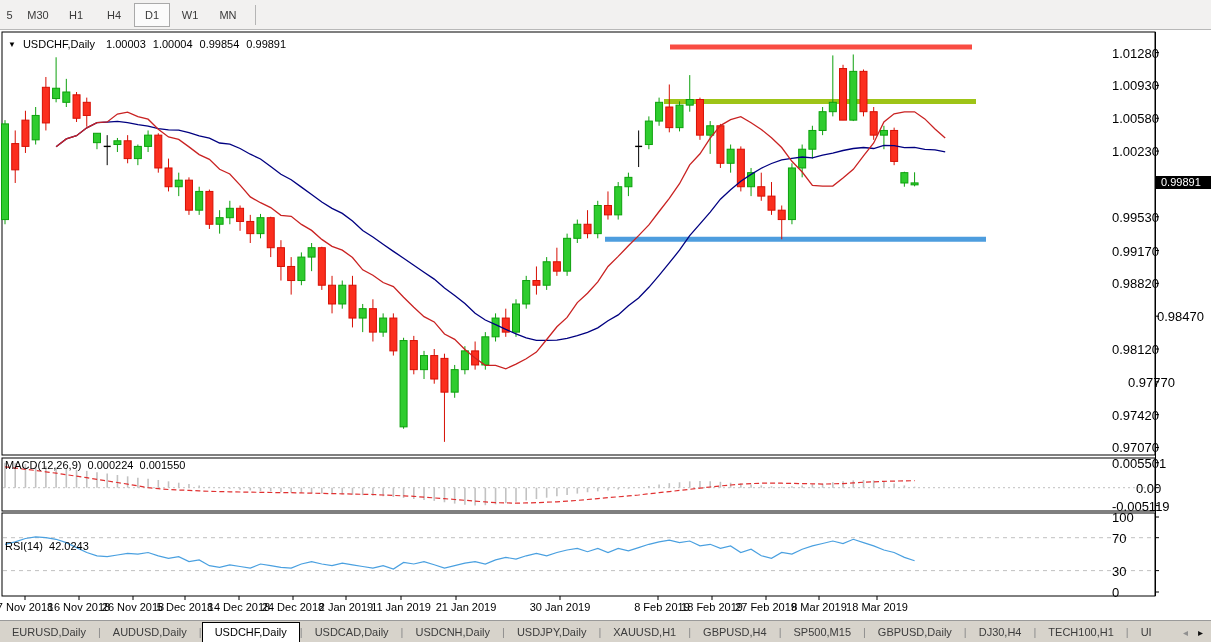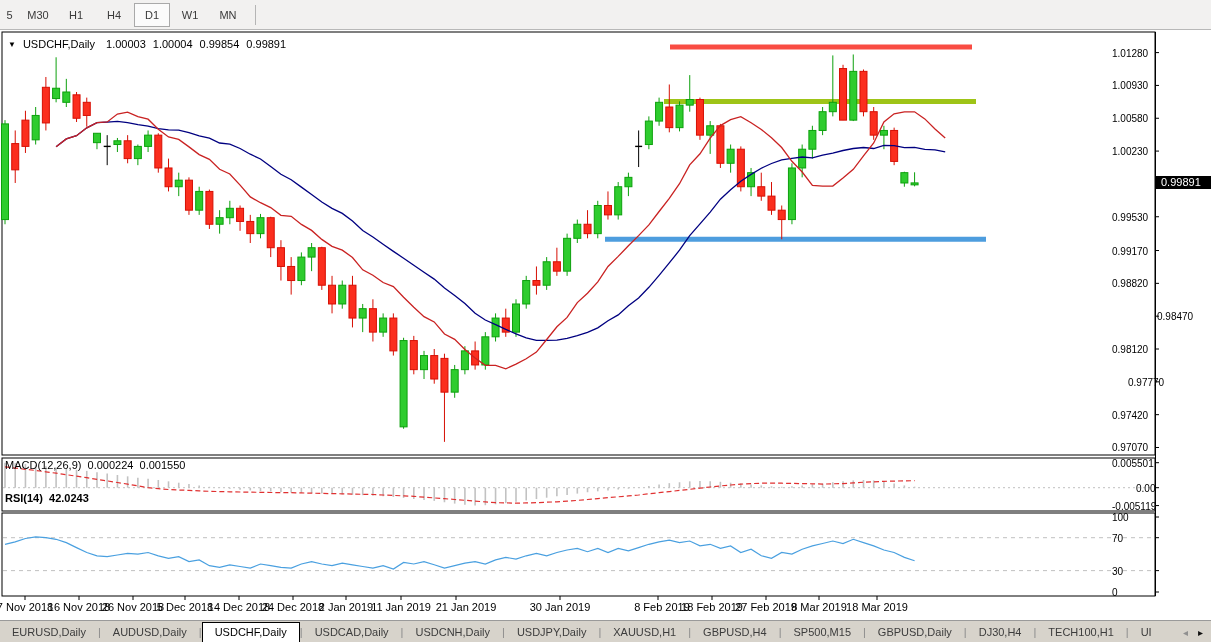--- a/index.html
+++ b/index.html
@@ -11,26 +11,26 @@
   .tfbtn{height:22px;min-width:34px;margin:0 1px;display:flex;align-items:center;justify-content:center;
          font-size:11px;color:#3a3a3a;cursor:default;border:1px solid transparent;}
   .tfbtn.cut{min-width:15px;width:15px;}
   .tfbtn.active{background:#fbfbfb;border:1px solid #a9a9a9;}
   .tf-sep{width:1px;height:20px;background:#b5b5b5;margin-left:8px;}
   
   .lbl{position:absolute;font-size:11px;color:#000;white-space:nowrap;}
   #chart-title{left:8px;top:38px;display:flex;gap:7px;align-items:center;}
   #chart-title .tri{font-size:8px;position:relative;top:0px;}
   #chart-title .sym{margin-right:4px;}
-  .axis-lbl{position:absolute;left:1112px;font-size:10px;color:#000;transform:translateY(-50%);}
+  .axis-lbl{position:absolute;left:1112px;font-size:13px;color:#000;transform:translateY(-50%);}
   .date-lbl{position:absolute;top:601px;font-size:11px;color:#000;transform:translateX(-50%);}
   #price-tag{position:absolute;left:1156px;width:55px;height:13px;background:#000;color:#fff;
              font-size:11px;line-height:13px;padding-left:5px;}
   #macd-lbl{left:5px;top:459px;}
-  #rsi-lbl{left:5px;top:492px;font-weight:bold;}
+  #rsi-lbl{left:5px;top:540px;}
   
   #tabbar{position:absolute;left:0;top:620px;width:1211px;height:22px;background:#d7d3cb;
           border-top:1px solid #9a9a9a;display:flex;align-items:center;font-size:11px;color:#3c3c3c;}
   .tab{padding:0 12px;height:20px;display:flex;align-items:center;cursor:default;white-space:nowrap;}
   .tab.active{background:#fff;border:1px solid #000;height:19px;color:#000;}
   .tab-sep{color:#8a8a8a;}
   #tab-scroll{margin-left:auto;display:flex;gap:10px;padding-right:8px;align-items:center;}
   #tab-scroll span{font-size:10px;cursor:default;}
   #scroll-left{color:#909090;}
   #scroll-right{color:#111;}

